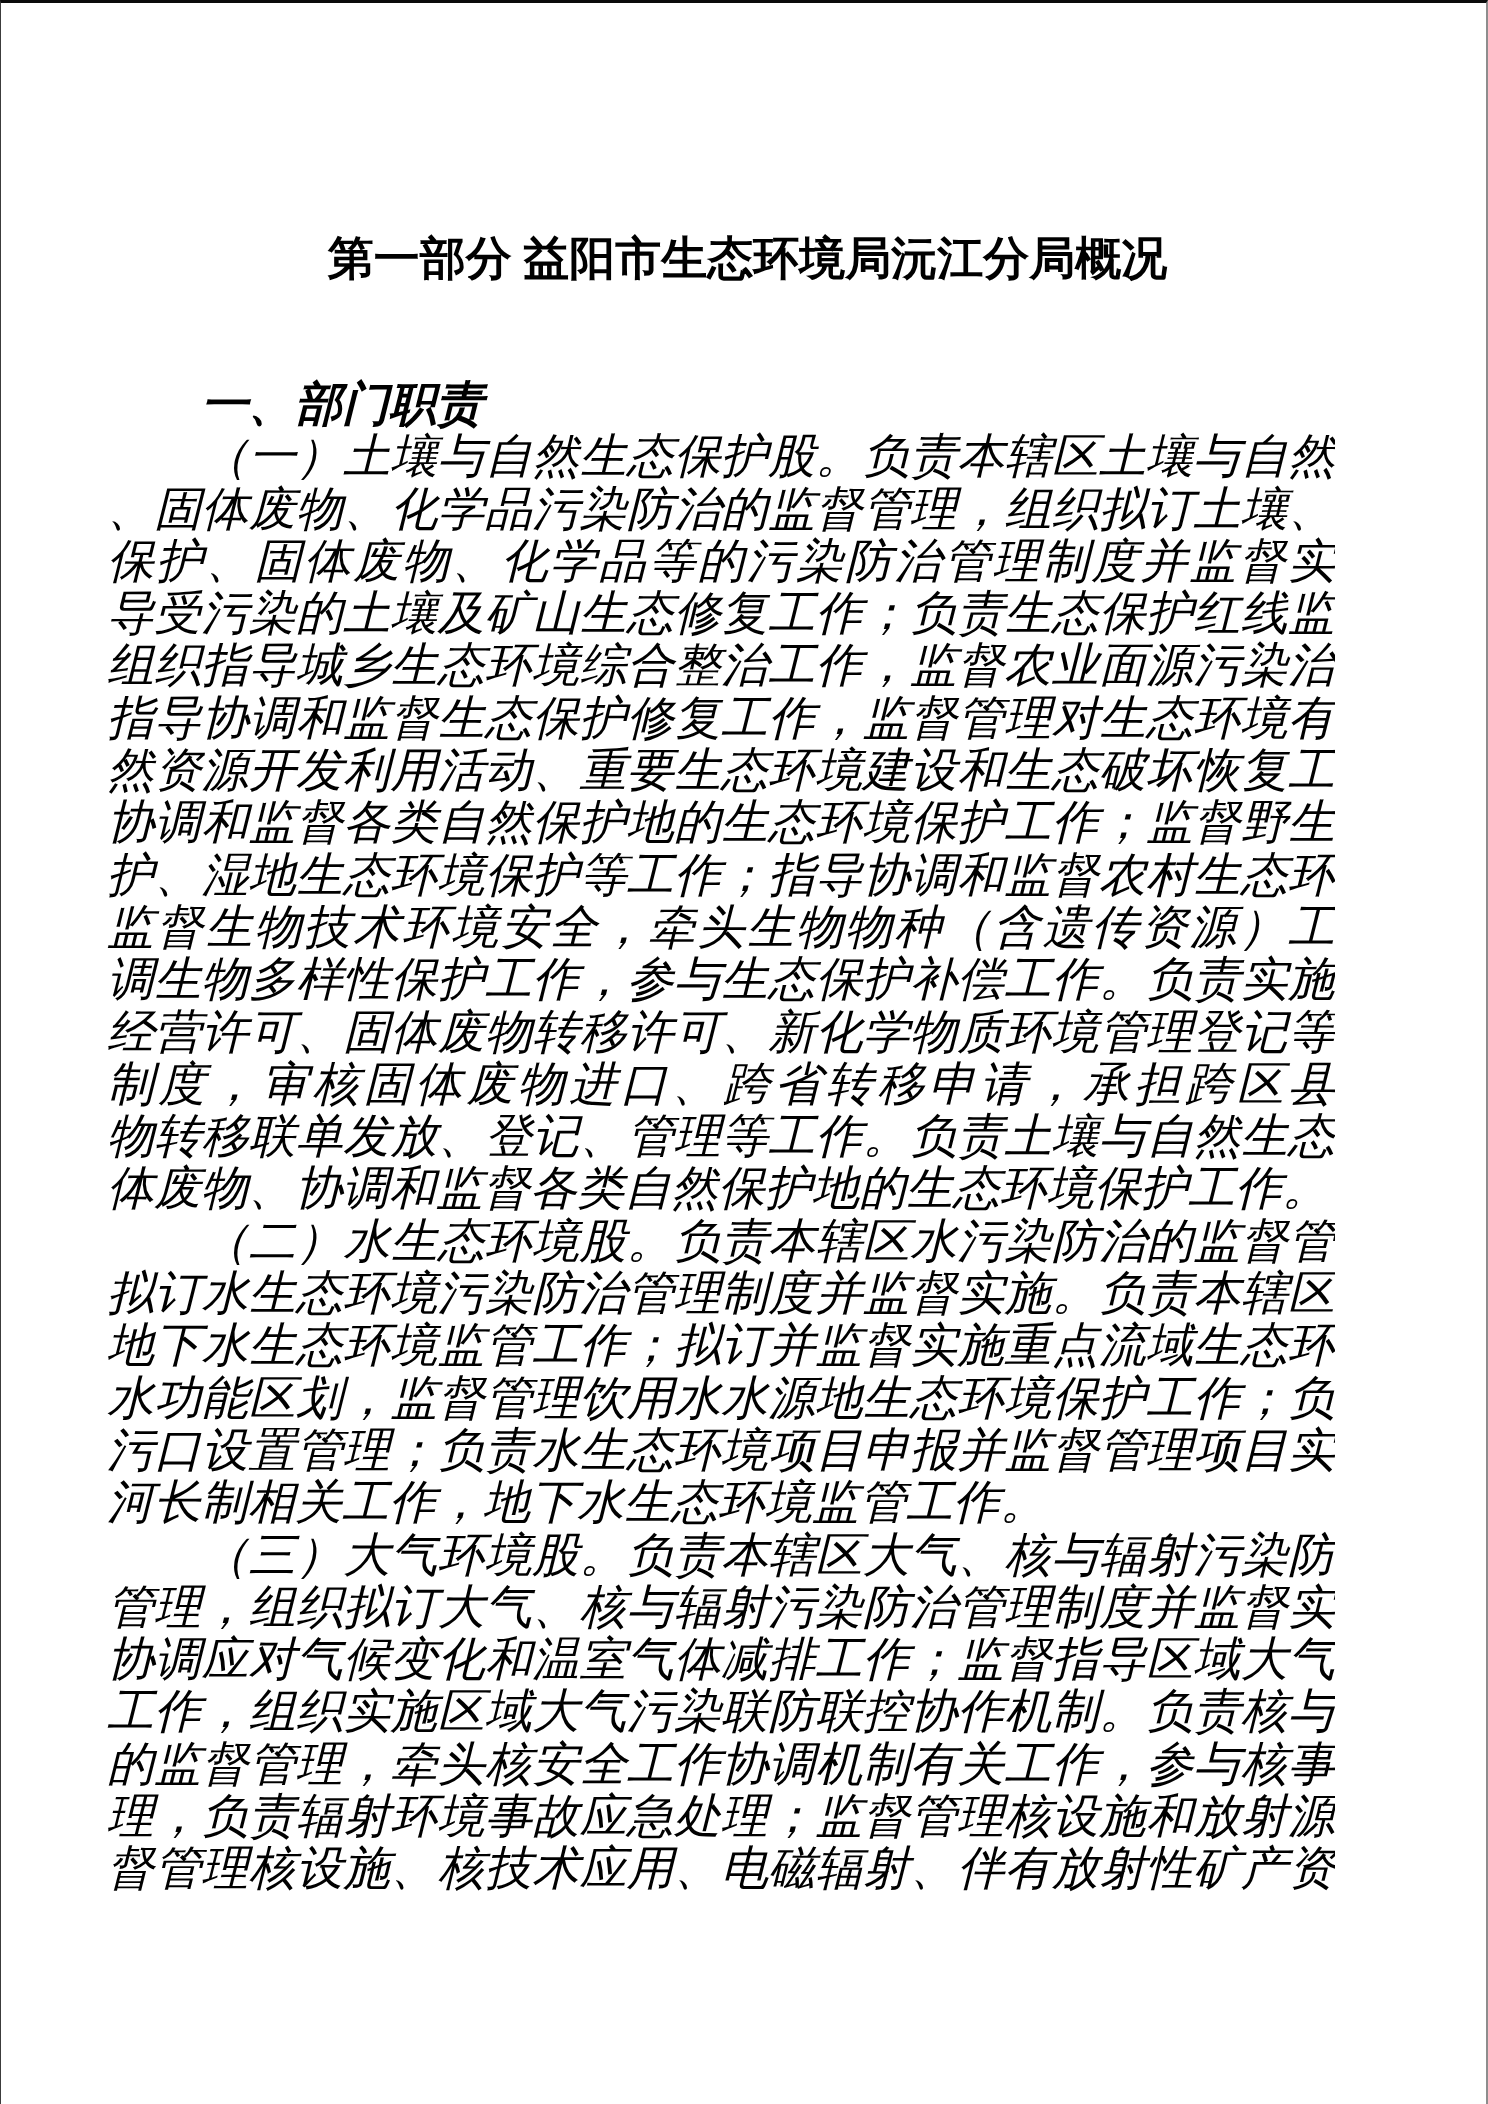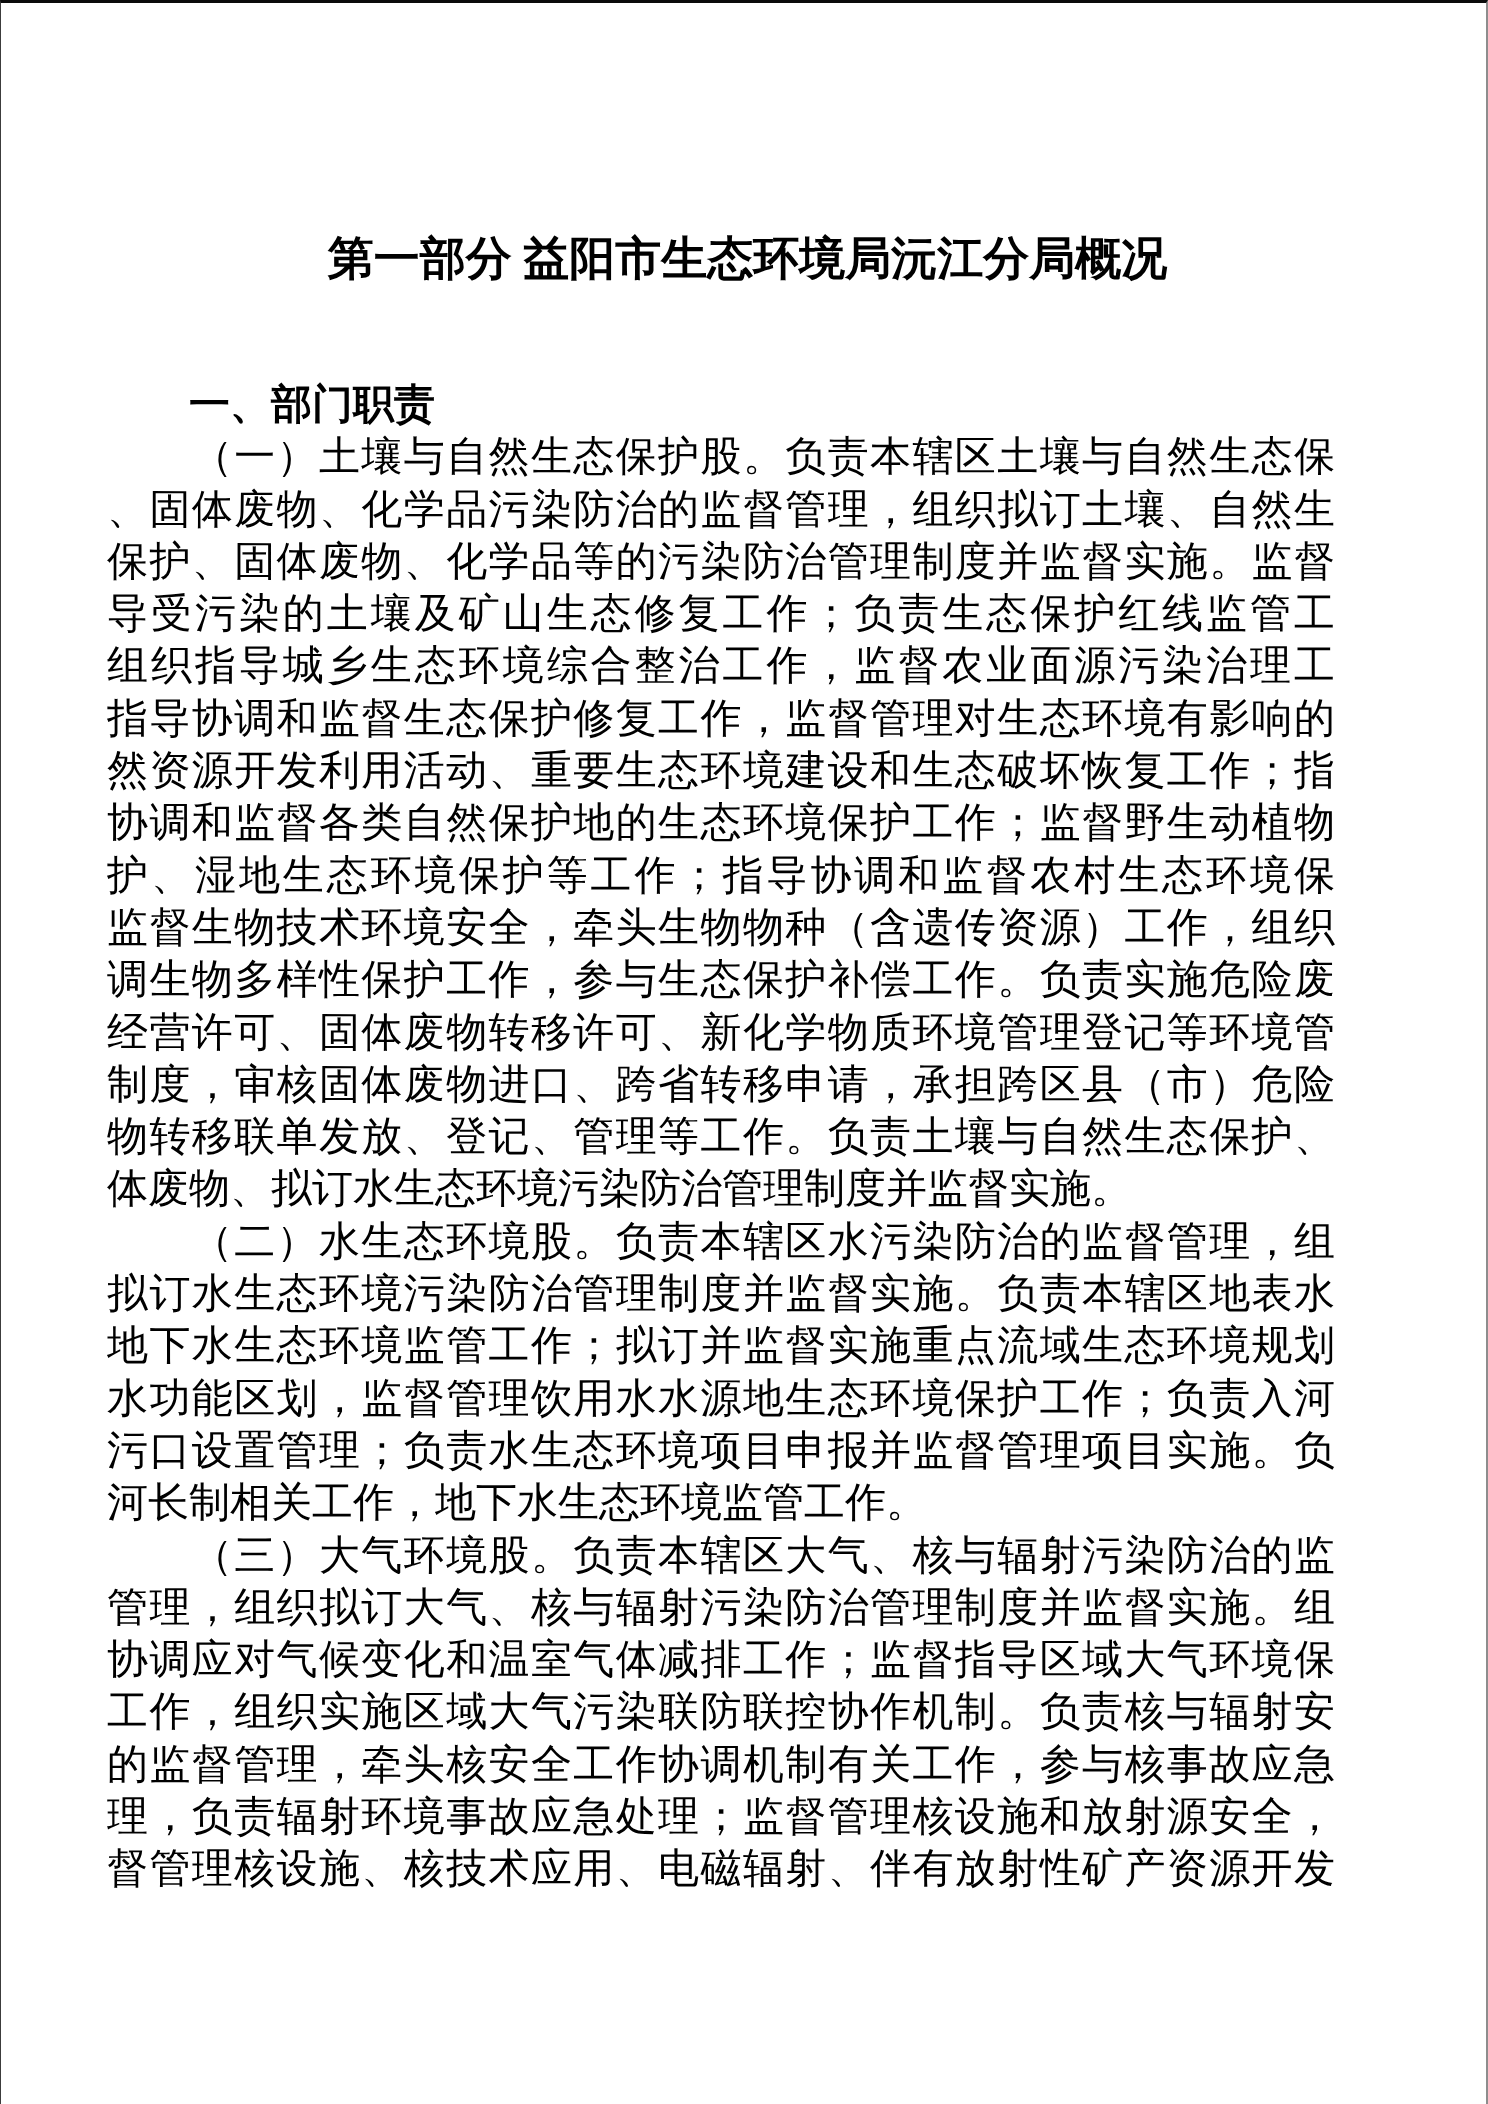--- a/index.html
+++ b/index.html
@@ -34,22 +34,23 @@
   }
   .content {
     position: absolute;
     left: 106px;
     top: 375px;
     width: 1228px;
   }
   .line {
     height: 52.3px;
     line-height: 52.3px;
-    font-size: 41px;
+    font-size: 47px;
     overflow: hidden;
+    font-style: italic;
   }
   .line.full {
     text-align: justify;
     text-align-last: justify;
   }
   .line.lastline {
     text-align: left;
     text-align-last: left;
   }
   .section-heading {
@@ -74,21 +75,21 @@
           <div class="line full">组织指导城乡生态环境综合整治工作，监督农业面源污染治理工作；</div>
           <div class="line full">指导协调和监督生态保护修复工作，监督管理对生态环境有影响的自</div>
           <div class="line full">然资源开发利用活动、重要生态环境建设和生态破坏恢复工作；指导</div>
           <div class="line full">协调和监督各类自然保护地的生态环境保护工作；监督野生动植物保</div>
           <div class="line full">护、湿地生态环境保护等工作；指导协调和监督农村生态环境保护，</div>
           <div class="line full">监督生物技术环境安全，牵头生物物种（含遗传资源）工作，组织协</div>
           <div class="line full">调生物多样性保护工作，参与生态保护补偿工作。负责实施危险废物</div>
           <div class="line full">经营许可、固体废物转移许可、新化学物质环境管理登记等环境管理</div>
           <div class="line full">制度，审核固体废物进口、跨省转移申请，承担跨区县（市）危险废</div>
           <div class="line full">物转移联单发放、登记、管理等工作。负责土壤与自然生态保护、固</div>
-          <div class="line lastline">体废物、拟订水生态环境污染防治管理制度并监督实施。</div>
+          <div class="line lastline">体废物、协调和监督各类自然保护地的生态环境保护工作。</div>
         </div>
         <div>
           <div class="line full">　　（二）水生态环境股。负责本辖区水污染防治的监督管理，组织</div>
           <div class="line full">拟订水生态环境污染防治管理制度并监督实施。负责本辖区地表水和</div>
           <div class="line full">地下水生态环境监管工作；拟订并监督实施重点流域生态环境规划和</div>
           <div class="line full">水功能区划，监督管理饮用水水源地生态环境保护工作；负责入河排</div>
           <div class="line full">污口设置管理；负责水生态环境项目申报并监督管理项目实施。负责</div>
           <div class="line lastline">河长制相关工作，地下水生态环境监管工作。</div>
         </div>
         <div>

